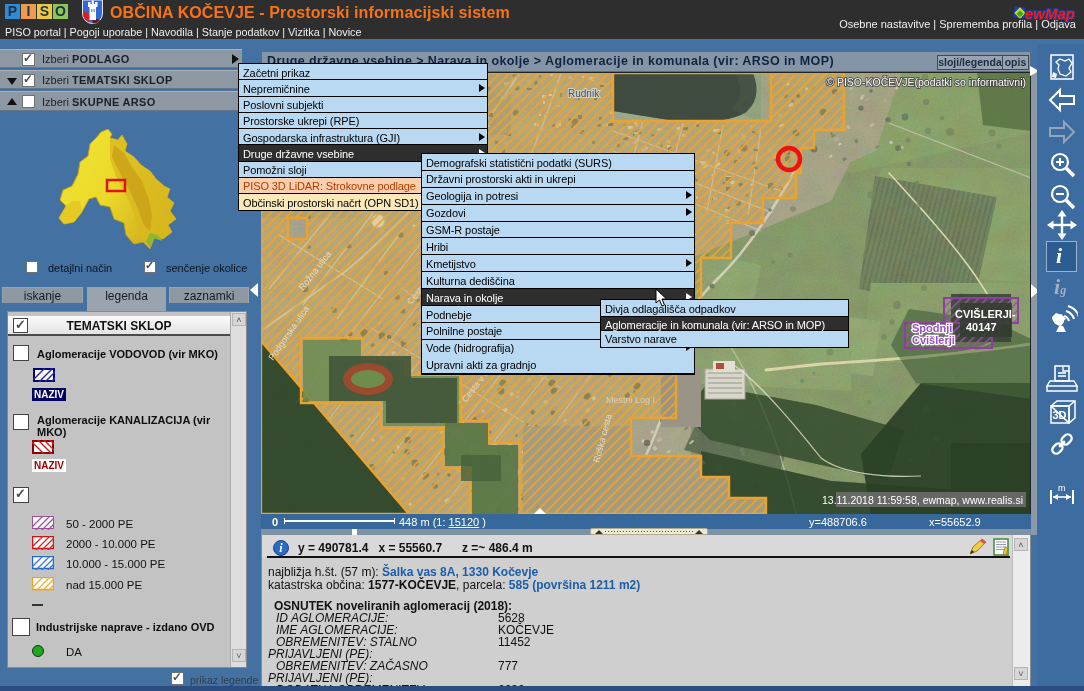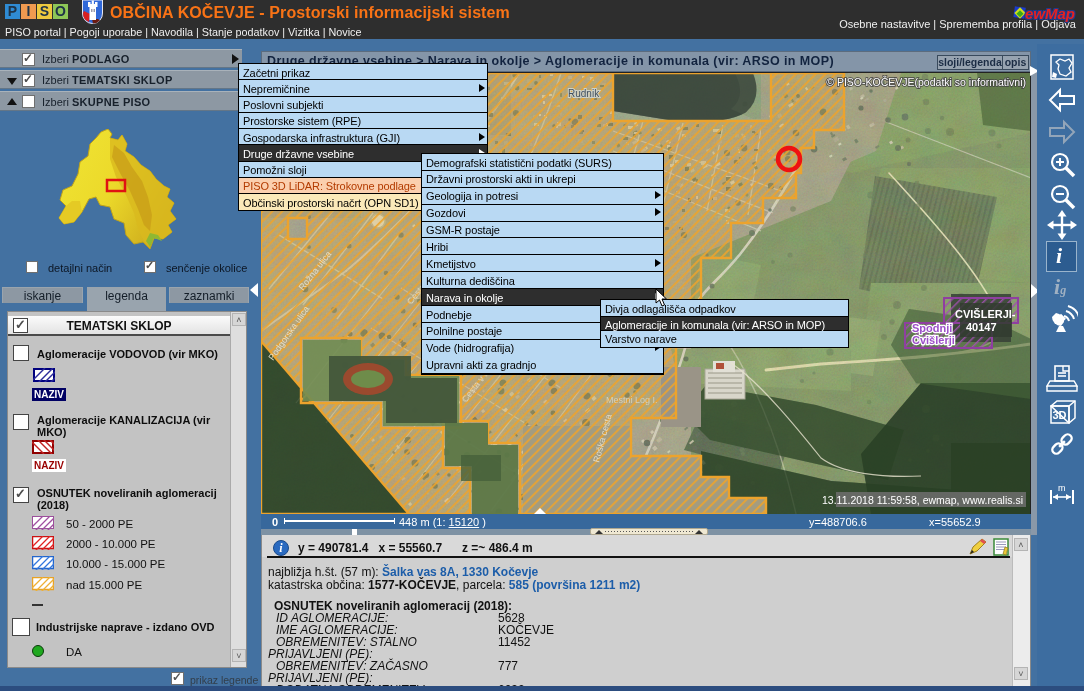--- a/index.html
+++ b/index.html
@@ -88,21 +88,21 @@
 </div>
 <div class="srow" style="top:70px">
   <div class="tri" style="left:7px;top:7px;border-top:7px solid #111;border-left:5px solid transparent;border-right:5px solid transparent"></div>
   <div class="cb" style="left:22px;top:3px;width:13px;height:13px"></div>
   <div class="chk" style="left:23px;top:1px;font-size:12px">✓</div>
   <span class="abs" style="left:42px;top:3px">Izberi <b>TEMATSKI SKLOP</b></span>
 </div>
 <div class="srow" style="top:91px;height:20px">
   <div class="tri" style="left:7px;top:6px;border-bottom:7px solid #111;border-left:5px solid transparent;border-right:5px solid transparent"></div>
   <div class="cb" style="left:22px;top:3px;width:13px;height:13px"></div>
-  <span class="abs" style="left:42px;top:4px">Izberi <b>SKUPNE PISO</b></span>
+  <span class="abs" style="left:42px;top:4px">Izberi <b>SKUPNE ARSO</b></span>
 </div>
 
 <svg class="abs" style="left:54px;top:129px" width="136" height="124" viewBox="0 0 136 124">
   <defs>
     <linearGradient id="terr" x1="0" y1="0" x2="1" y2="0.6">
       <stop offset="0" stop-color="#f0e534"></stop>
         <stop offset=".55" stop-color="#ecd92a"></stop>
         <stop offset="1" stop-color="#cfae1d"></stop>
     </linearGradient>
   </defs>
@@ -154,21 +154,20 @@
         <line x1="0" y1="2" x2="12" y2="14"></line>
         <line x1="4" y1="-2" x2="20" y2="14"></line>
         <line x1="10" y1="-2" x2="24" y2="12"></line>
         <line x1="16" y1="-2" x2="26" y2="8"></line>
       </g>
     </svg>
   <div class="abs" style="left:24px;top:147px;background:#fff;color:#990000;font:bold 10px 'Liberation Sans',sans-serif;padding:1px 2px">NAZIV</div>
 
   <div class="cb dark" style="left:5px;top:175px;width:16px;height:16px"></div>
   <div class="chk" style="left:7px;top:174px;font-size:13px">✓</div>
-  <div class="litem" style="left:29px;top:175px;width:185px">OSNUTEK noveliranih aglomeracij (2018)</div>
 
   <svg class="swatch" style="left:24px;top:204px" width="22" height="13">
       <rect x="0.5" y="0.5" width="21" height="12" fill="#fff" stroke="#9b4f9b" stroke-width="1"></rect>
       <g stroke="#a050a0" stroke-width="1.3">
         <line x1="0" y1="11" x2="11" y2="0"></line>
         <line x1="3" y1="15" x2="18" y2="0"></line>
         <line x1="9" y1="15" x2="22" y2="2"></line>
         <line x1="15" y1="15" x2="24" y2="6"></line>
       </g>
     </svg>
@@ -1268,28 +1267,28 @@
     <line x1="25" y1="8" x2="25" y2="22" stroke="#fff" stroke-width="2"></line>
     <line x1="5" y1="15" x2="23" y2="15" stroke="#fff" stroke-width="1.6"></line>
     <path d="M5,15 l5,-3 v6 Z M23,15 l-5,-3 v6 Z" fill="#fff"></path>
     <text x="10" y="9" font-family="Liberation Sans" font-size="9" fill="#fff">m</text>
   </svg>
 
 <div class="menu" style="left:238px;top:63px;width:250px">
   <div class="mi" style="height:16.28px">Začetni prikaz</div>
   <div class="mi" style="height:16.28px">Nepremičnine<div class="arr"></div></div>
   <div class="mi" style="height:16.28px">Poslovni subjekti</div>
-  <div class="mi" style="height:16.28px">Prostorske sistem (RPE)</div>
+  <div class="mi" style="height:16.28px">Prostorske ukrepi (RPE)</div>
   <div class="mi" style="height:16.28px">Gospodarska infrastruktura (GJI)<div class="arr"></div></div>
   <div class="mi hl" style="height:16.28px">Druge državne vsebine<div class="arr"></div></div>
   <div class="mi" style="height:16.28px">Pomožni sloji</div>
   <div class="mi" style="height:16.28px;background:#fbcfae;color:#b33b00">PISO 3D LiDAR: Strokovne podlage</div>
   <div class="mi" style="height:16.28px;background:#fbe9b9;border-bottom:none">Občinski prostorski načrt (OPN SD1)</div>
 </div>
-<div class="menu" style="left:421px;top:153px;width:243px">
+<div class="menu" style="left:421px;top:153px;width:274px">
   <div class="mi" style="height:16.9px">Demografski statistični podatki (SURS)</div>
   <div class="mi" style="height:16.9px">Državni prostorski akti in ukrepi</div>
   <div class="mi" style="height:16.9px">Geologija in potresi<div class="arr"></div></div>
   <div class="mi" style="height:16.9px">Gozdovi<div class="arr"></div></div>
   <div class="mi" style="height:16.9px">GSM-R postaje</div>
   <div class="mi" style="height:16.9px">Hribi</div>
   <div class="mi" style="height:16.9px">Kmetijstvo<div class="arr"></div></div>
   <div class="mi" style="height:16.9px">Kulturna dediščina</div>
   <div class="mi hl" style="height:16.9px">Narava in okolje<div class="arr"></div></div>
   <div class="mi" style="height:16.9px">Podnebje</div>

